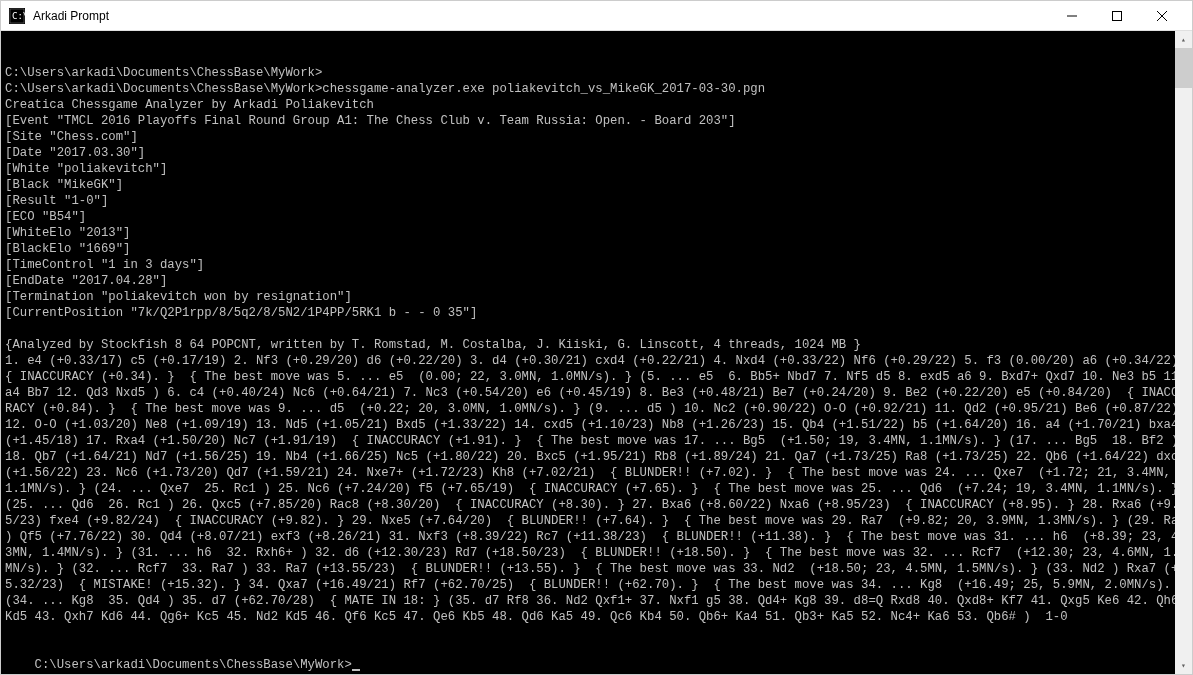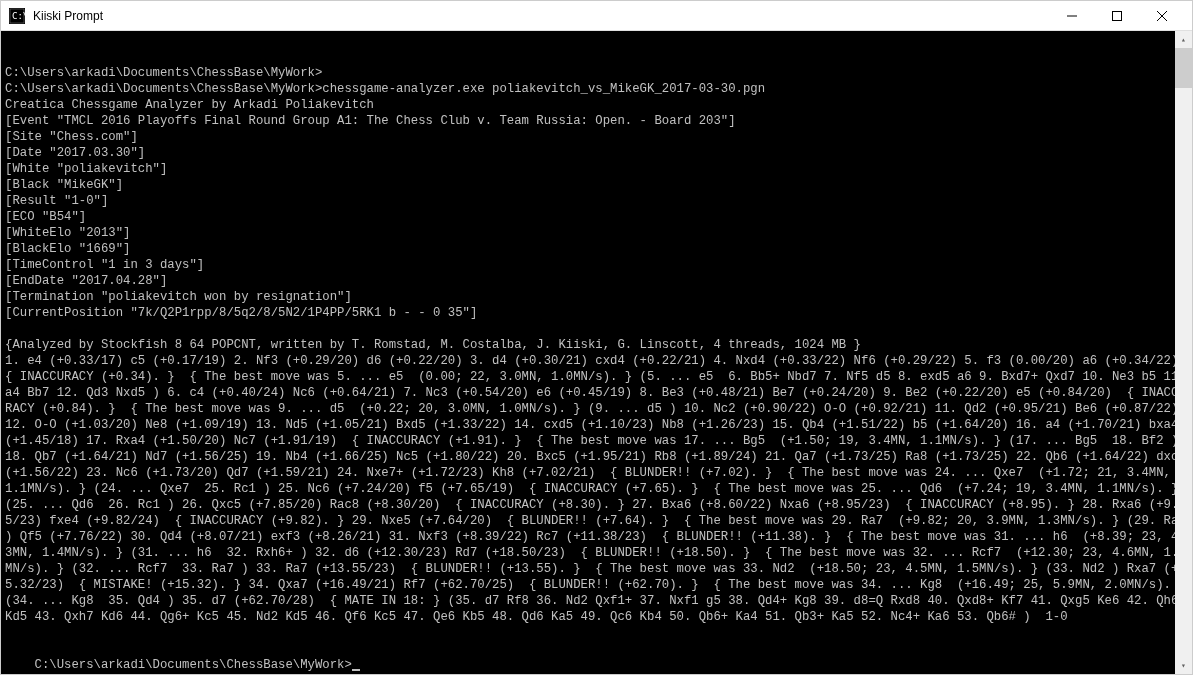--- a/index.html
+++ b/index.html
@@ -120,21 +120,21 @@
 
 <div class="window">
   <div class="titlebar">
     <span class="titlebar-icon">
       <svg viewBox="0 0 16 16">
           <rect x="0" y="0" width="16" height="16" fill="#000"></rect>
           <rect x="1" y="1" width="14" height="14" fill="#000" stroke="#888" stroke-width="0.5"></rect>
           <text x="3" y="11" font-size="9" fill="#fff" font-family="monospace">C:\</text>
         </svg>
     </span>
-    <span class="titlebar-title">Kiiski Prompt</span>
+    <span class="titlebar-title">Arkadi Prompt</span>
     <div class="window-controls">
       <div class="win-btn">
         <svg width="10" height="10" viewBox="0 0 10 10">
             <line x1="0" y1="5" x2="10" y2="5" stroke="#000" stroke-width="1"></line>
           </svg>
       </div>
       <div class="win-btn">
         <svg width="10" height="10" viewBox="0 0 10 10">
             <rect x="0.5" y="0.5" width="9" height="9" fill="none" stroke="#000" stroke-width="1"></rect>
           </svg>

